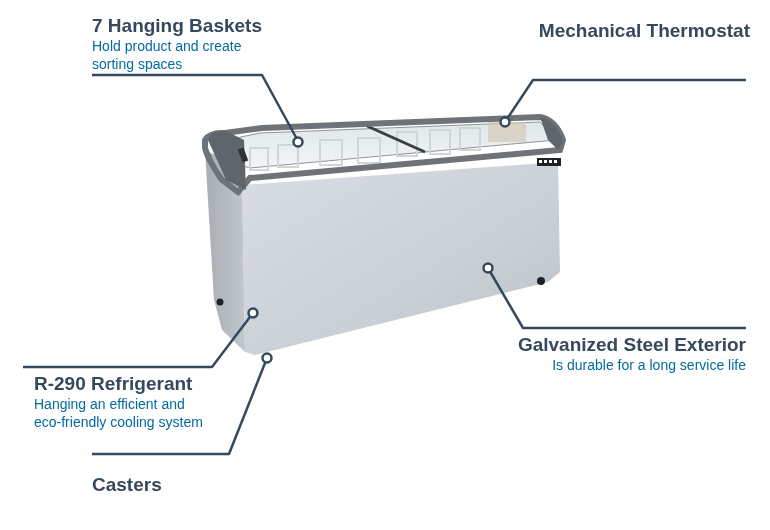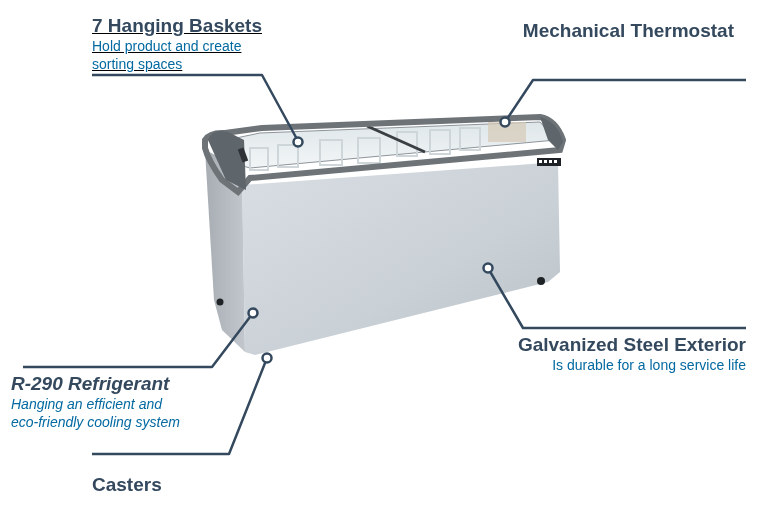--- a/index.html
+++ b/index.html
@@ -88,31 +88,31 @@
   </g>
   <g fill="#ffffff" stroke="#34495e" stroke-width="2.5">
     <circle cx="298" cy="142" r="4.5"></circle>
     <circle cx="505" cy="122" r="4.5"></circle>
     <circle cx="253" cy="313" r="4.5"></circle>
     <circle cx="488" cy="268" r="4.5"></circle>
     <circle cx="267" cy="358" r="4.5"></circle>
   </g>
 </svg>
 
-<div class="callout" style="left:92px; top:15px;text-decoration:underline;">
+<div class="callout" style="left:92px; top:15px;">
   <div class="title">7 Hanging Baskets</div>
   <div class="desc">Hold product and create
 sorting spaces</div>
 </div>
 
-<div class="callout right" style="right:36px; top:20px;">
+<div class="callout right" style="right:20px; top:20px;">
   <div class="title">Mechanical Thermostat</div>
 </div>
 
-<div class="callout" style="left:11px; top:373px;font-style:italic;">
+<div class="callout" style="left:34px; top:373px;">
   <div class="title">R-290 Refrigerant</div>
   <div class="desc">Hanging an efficient and
 eco-friendly cooling system</div>
 </div>
 
 <div class="callout right" style="right:24px; top:334px;text-align:right;">
   <div class="title">Galvanized Steel Exterior</div>
   <div class="desc">Is durable for a long service life</div>
 </div>
 

